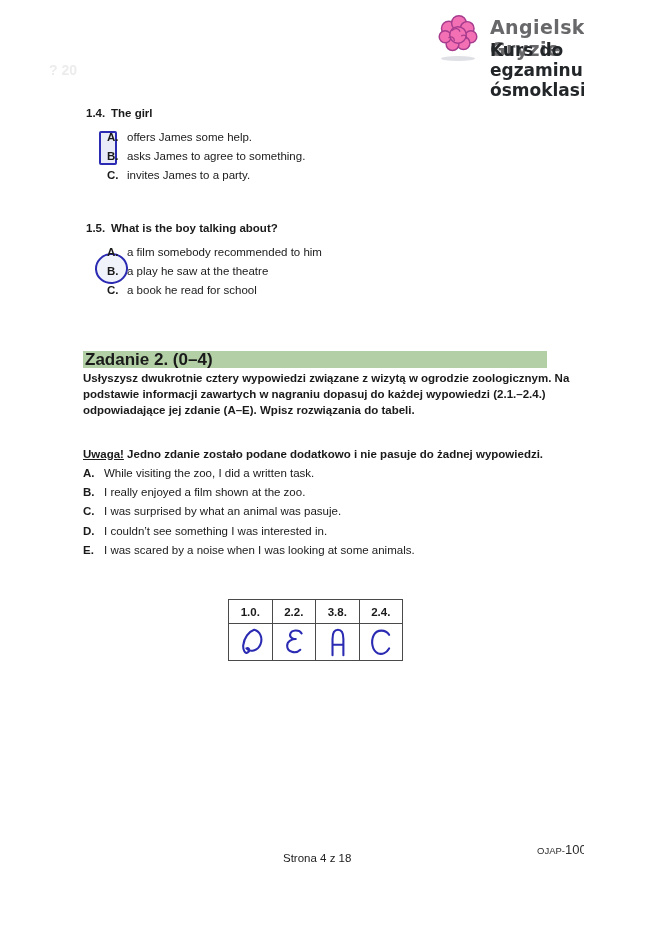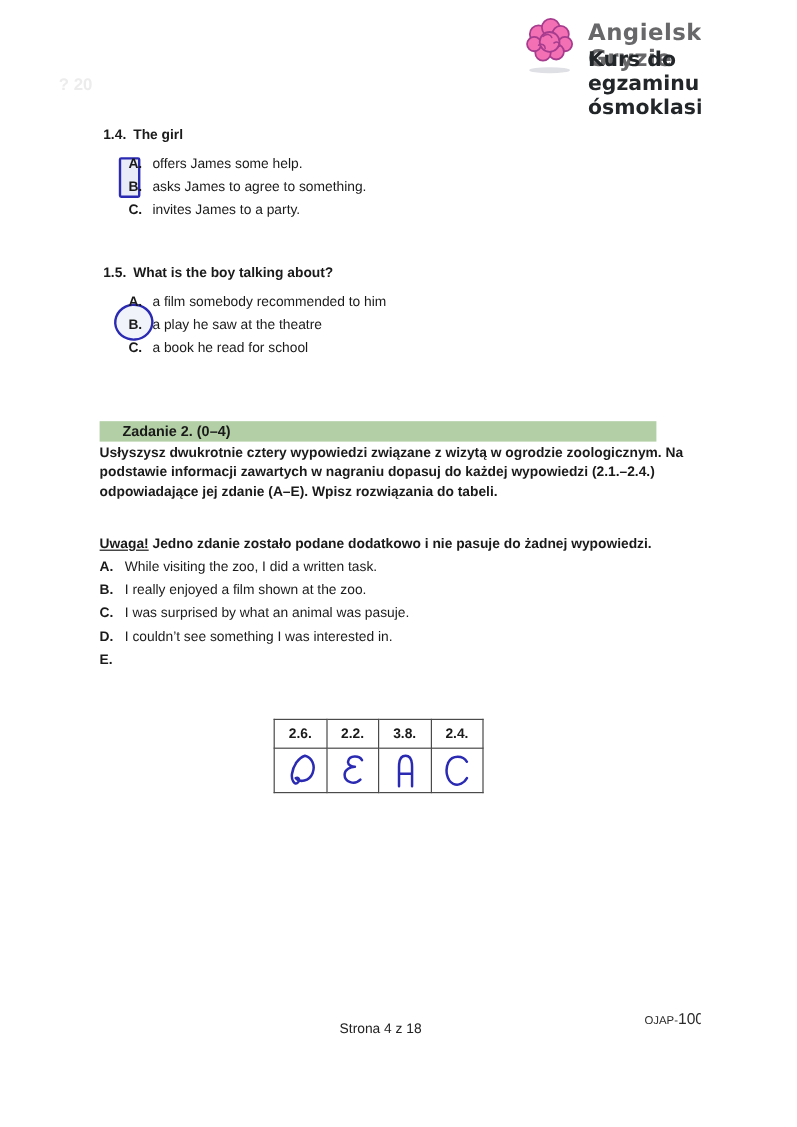--- a/index.html
+++ b/index.html
@@ -34,21 +34,21 @@
     border:2px solid #2a2ab2;border-radius:2px;background:rgba(200,206,238,0.40);
   }
   .mark-ellipse{
     position:absolute;left:95px;top:253px;width:29px;height:27px;
     border:2px solid #2a2ab2;border-radius:50%;background:rgba(200,206,238,0.25);
     transform:rotate(-4deg);
   }
   
   .task-bar{
     position:absolute;left:83px;top:351px;width:464px;height:17px;background:#b2cfa5;
-    font-size:12px;font-weight:bold;line-height:17px;padding-left:19px;box-sizing:border-box;
+    font-size:17px;font-weight:bold;line-height:17px;padding-left:2px;box-sizing:border-box;
   }
   .task-instructions{
     position:absolute;left:83px;top:370px;width:507px;
     font-size:11.5px;font-weight:bold;line-height:16px;
   }
   .task-uwaga{
     position:absolute;left:83px;top:418px;width:520px;
     font-size:11.5px;font-weight:bold;line-height:16px;margin-top:28px;
   }
   .uwaga-label{text-decoration:underline;}
@@ -159,27 +159,28 @@
     <div class="st-row">
       <span class="st-letter">C.</span>
       <span>I was surprised by what an animal was pasuje.</span>
     </div>
     <div class="st-row">
       <span class="st-letter">D.</span>
       <span>I couldn’t see something I was interested in.</span>
     </div>
     <div class="st-row">
       <span class="st-letter">E.</span>
+      <span>I was scared by a noise when I was looking at some animals.</span>
     </div>
   </div>
 
   <table class="answer-table">
     <tbody>
         <tr>
-      <th>2.6.</th>
+      <th>1.0.</th>
       <th>2.2.</th>
       <th>3.8.</th>
       <th>2.4.</th>
     </tr>
     <tr>
       <td>
         <svg class="hand" width="29" height="33" viewBox="0 0 32 36" aria-label="D">
           <path d="M20 4 C14 6 9 13 8 21 C7.5 26 10 31 13 29 C16 27 14.5 23 11.5 24.5 C15 29 24 27.5 27 20 C29.8 13 26.5 5.5 20 4"></path>
         </svg>
       </td>

